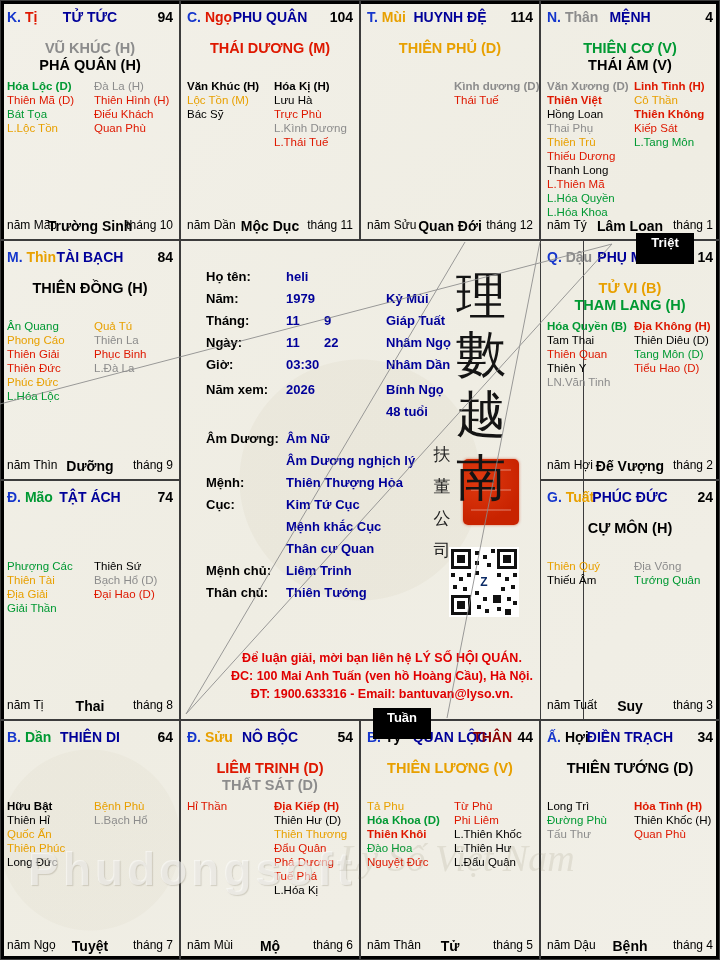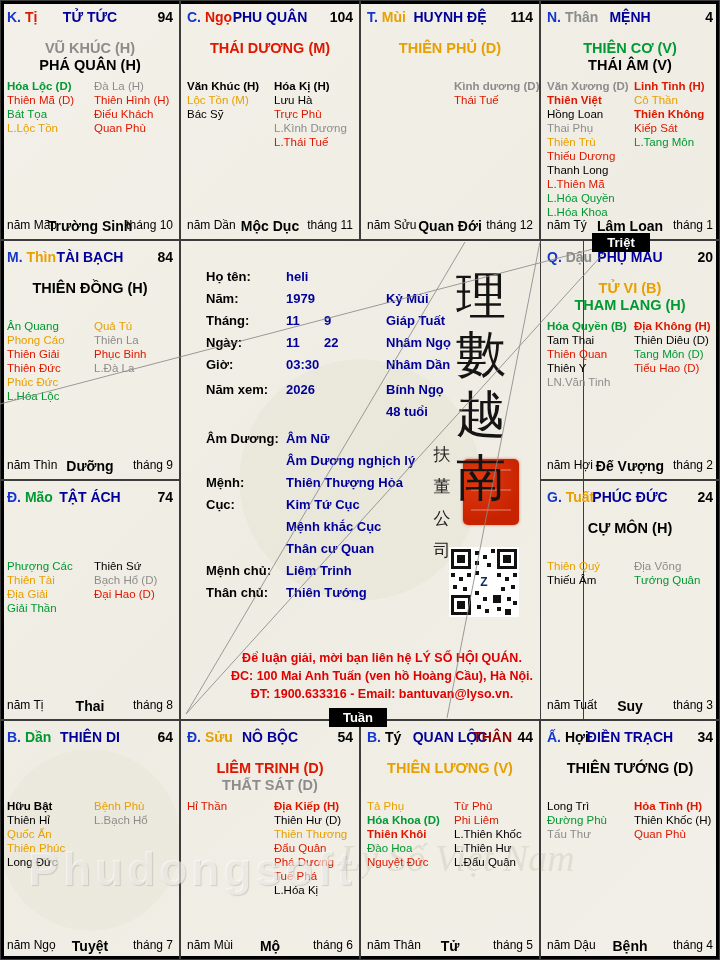--- a/index.html
+++ b/index.html
@@ -44,22 +44,22 @@
   .seal{position:absolute;left:282px;top:218px;width:56px;height:66px;z-index:3;border-radius:5px;
     background:
       linear-gradient(rgba(255,255,255,.22) 0 0) 8px 10px/40px 2px no-repeat,
       linear-gradient(rgba(255,255,255,.22) 0 0) 8px 30px/40px 2px no-repeat,
       linear-gradient(rgba(255,255,255,.22) 0 0) 8px 50px/40px 2px no-repeat,
       radial-gradient(circle at 30% 30%, #e03a10, #c82300 70%);
     box-shadow:0 0 3px rgba(200,40,0,.6);}
   .qr{position:absolute;left:268px;top:306px;width:70px;height:70px;z-index:4;}
   .qrz{position:absolute;left:50%;top:50%;transform:translate(-50%,-50%);width:18px;height:18px;border-radius:50%;
     background:#fff;color:#0a2a66;font-weight:bold;font-size:12px;line-height:18px;text-align:center;}
-  .marker{position:absolute;width:58px;height:19px;background:#000;color:#fff;font-weight:bold;font-size:13px;
-    line-height:19px;text-align:center;z-index:8;}
+  .marker{position:absolute;width:58px;height:31px;background:#000;color:#fff;font-weight:bold;font-size:13px;
+    line-height:19px;text-align:center;z-index:8;margin-left:44px;}
   #triet{left:592px;top:233px;}
   #tuan{left:329px;top:708px;}
   #lines{position:absolute;left:0;top:0;z-index:6;pointer-events:none;}
   .wm1{position:absolute;left:28px;top:842px;font-size:46px;font-weight:bold;letter-spacing:4px;
     color:rgba(255,255,255,.55);text-shadow:1px 1px 1px rgba(120,110,90,.25);z-index:1;}
   .wm2{position:absolute;left:340px;top:836px;font-size:38px;font-style:italic;
     font-family:"Liberation Serif","DejaVu Serif",serif;color:rgba(130,120,95,.14);z-index:1;white-space:nowrap;}
 </style>
 </head>
 <body>
@@ -347,21 +347,21 @@
       <div class="ftr">
         <span class="nam">năm Thìn</span>
         <span class="stage">Dưỡng</span>
         <span class="thang">tháng 9</span>
       </div>
     </div>
     <div class="cell" style="left: 540px; top: 240px;">
       <div class="hdr">
         <span class="sb"><span class="b c-blue">Q. </span><span class="b c-gray">Dậu</span></span>
         <span class="pname b c-navy">PHỤ MẪU</span>
-        <span class="pnum b c-black">20</span>
+        <span class="pnum b c-black">14</span>
       </div>
       <div class="mains">
         <div class="mstar c-orange">TỬ VI (B)</div>
         <div class="mstar c-green">THAM LANG (H)</div>
       </div>
       <div class="col colL">
         <div class="star c-green b">Hóa Quyền (B)</div>
         <div class="star c-black">Tam Thai</div>
         <div class="star c-red">Thiên Quan</div>
         <div class="star c-black">Thiên Y</div>

